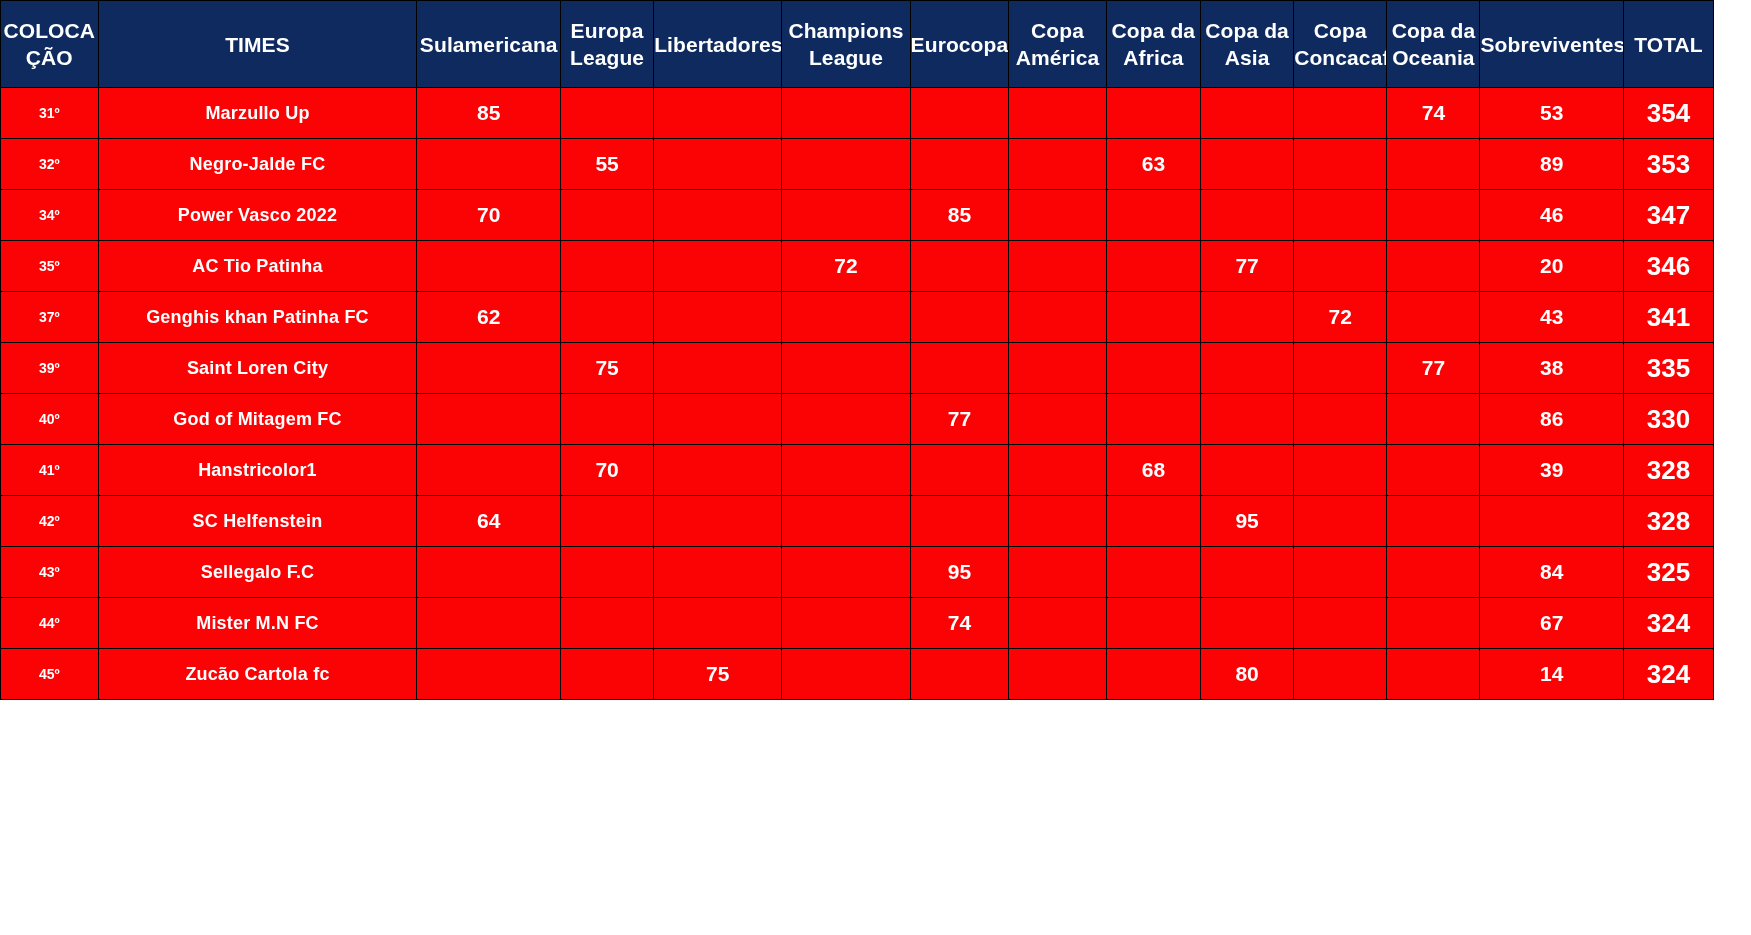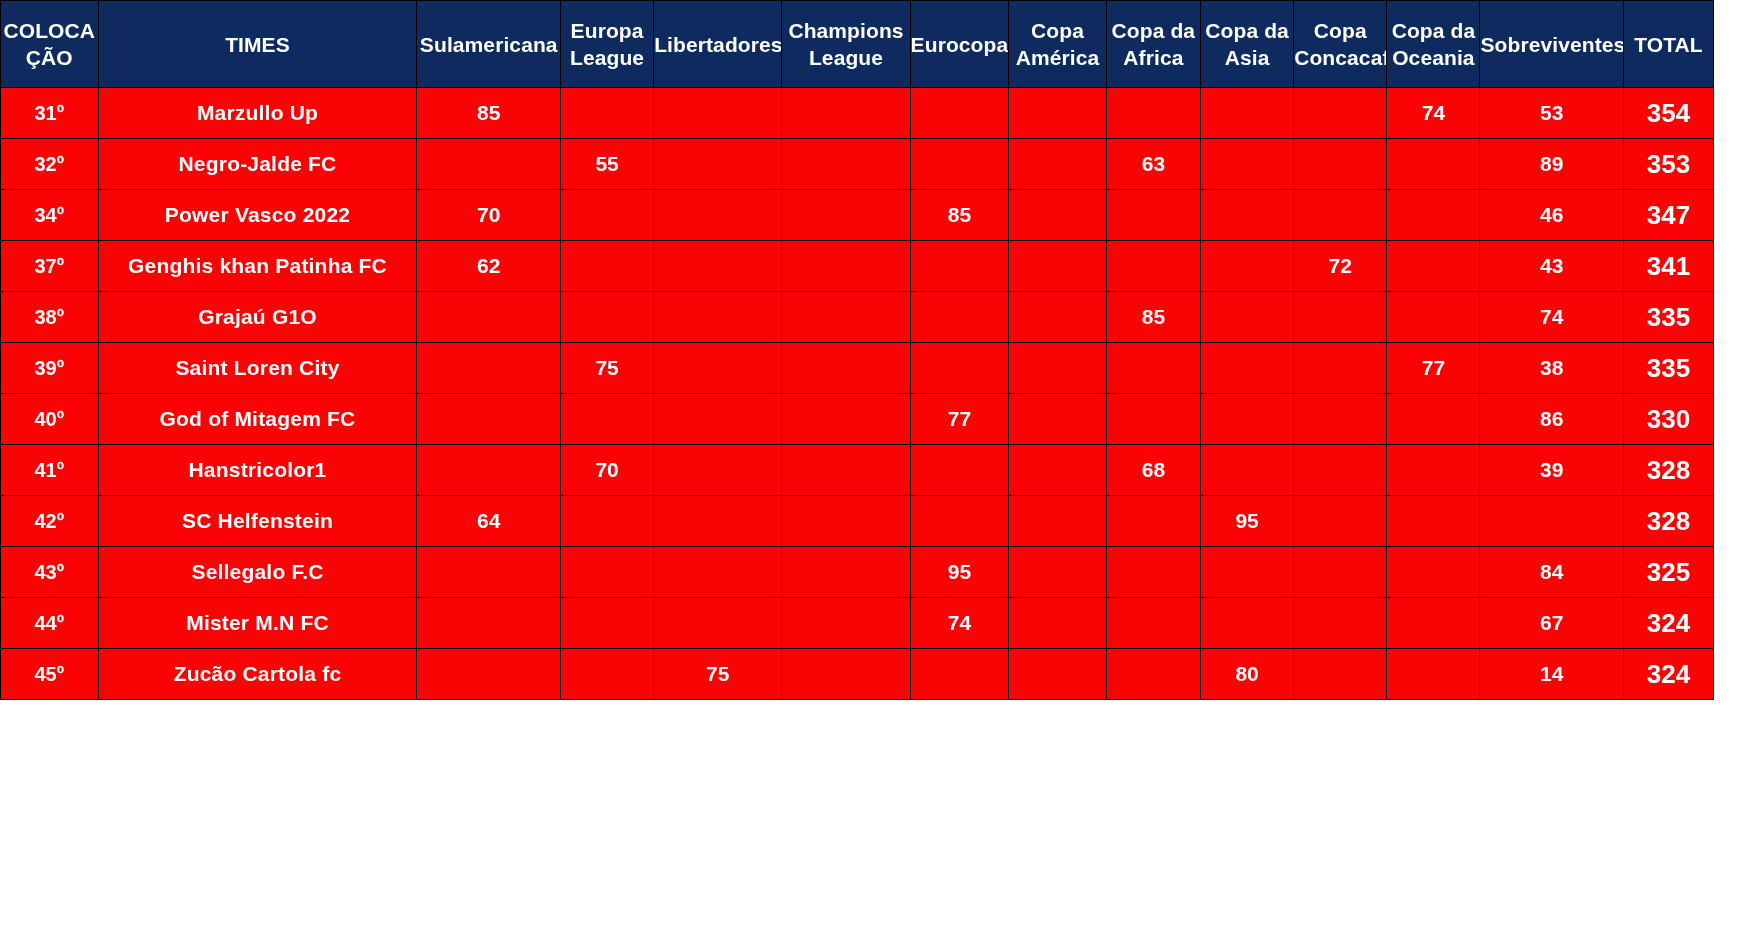--- a/index.html
+++ b/index.html
@@ -48,24 +48,24 @@
     background: #fb0204;
     color: #ffffff;
     height: 50px;
     font-family: "Liberation Sans", sans-serif;
     font-weight: bold;
     font-size: 21px;
     border: 1px solid #1a1a1a;
     font-stretch: condensed;
   }
   tbody td.c-pos {
-    font-size: 20px;
+    font-size: 14px;
   }
   tbody td.c-team {
-    font-size: 21px;
+    font-size: 18px;
     letter-spacing: .2px;
   }
   tbody td.c-num {
     font-size: 21px;
   }
   tbody td.c-total {
     font-size: 26px;
   }
   
   col.w-pos      { width: 89px;  }
@@ -164,50 +164,50 @@
         <td class="c-num">85</td>
         <td class="c-num"></td>
         <td class="c-num"></td>
         <td class="c-num"></td>
         <td class="c-num"></td>
         <td class="c-num"></td>
         <td class="c-num">46</td>
         <td class="c-total">347</td>
       </tr>
       <tr>
+        <td class="c-pos">35º</td>
+        <td class="c-team">AC Tio Patinha</td>
+        <td class="c-num"></td>
+        <td class="c-num"></td>
+        <td class="c-num"></td>
+        <td class="c-num">72</td>
+        <td class="c-num"></td>
+        <td class="c-num"></td>
+        <td class="c-num"></td>
+        <td class="c-num">77</td>
+        <td class="c-num"></td>
+        <td class="c-num"></td>
+        <td class="c-num">20</td>
+        <td class="c-total">346</td>
+      </tr>
+      <tr>
         <td class="c-pos">37º</td>
         <td class="c-team">Genghis khan Patinha FC</td>
         <td class="c-num">62</td>
         <td class="c-num"></td>
         <td class="c-num"></td>
         <td class="c-num"></td>
         <td class="c-num"></td>
         <td class="c-num"></td>
         <td class="c-num"></td>
         <td class="c-num"></td>
         <td class="c-num">72</td>
         <td class="c-num"></td>
         <td class="c-num">43</td>
         <td class="c-total">341</td>
-      </tr>
-      <tr>
-        <td class="c-pos">38º</td>
-        <td class="c-team">Grajaú G1O</td>
-        <td class="c-num"></td>
-        <td class="c-num"></td>
-        <td class="c-num"></td>
-        <td class="c-num"></td>
-        <td class="c-num"></td>
-        <td class="c-num"></td>
-        <td class="c-num">85</td>
-        <td class="c-num"></td>
-        <td class="c-num"></td>
-        <td class="c-num"></td>
-        <td class="c-num">74</td>
-        <td class="c-total">335</td>
       </tr>
       <tr>
         <td class="c-pos">39º</td>
         <td class="c-team">Saint Loren City</td>
         <td class="c-num"></td>
         <td class="c-num">75</td>
         <td class="c-num"></td>
         <td class="c-num"></td>
         <td class="c-num"></td>
         <td class="c-num"></td>

